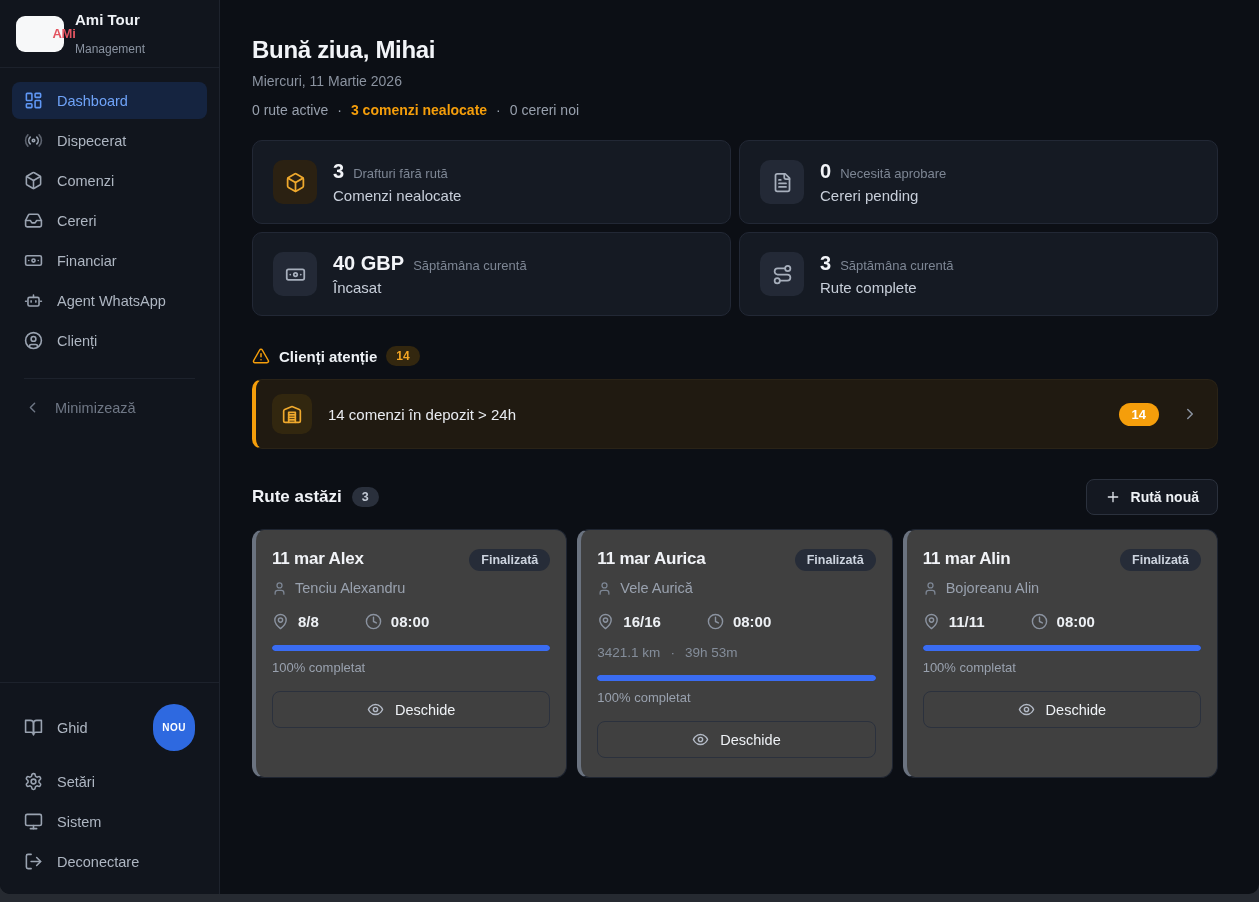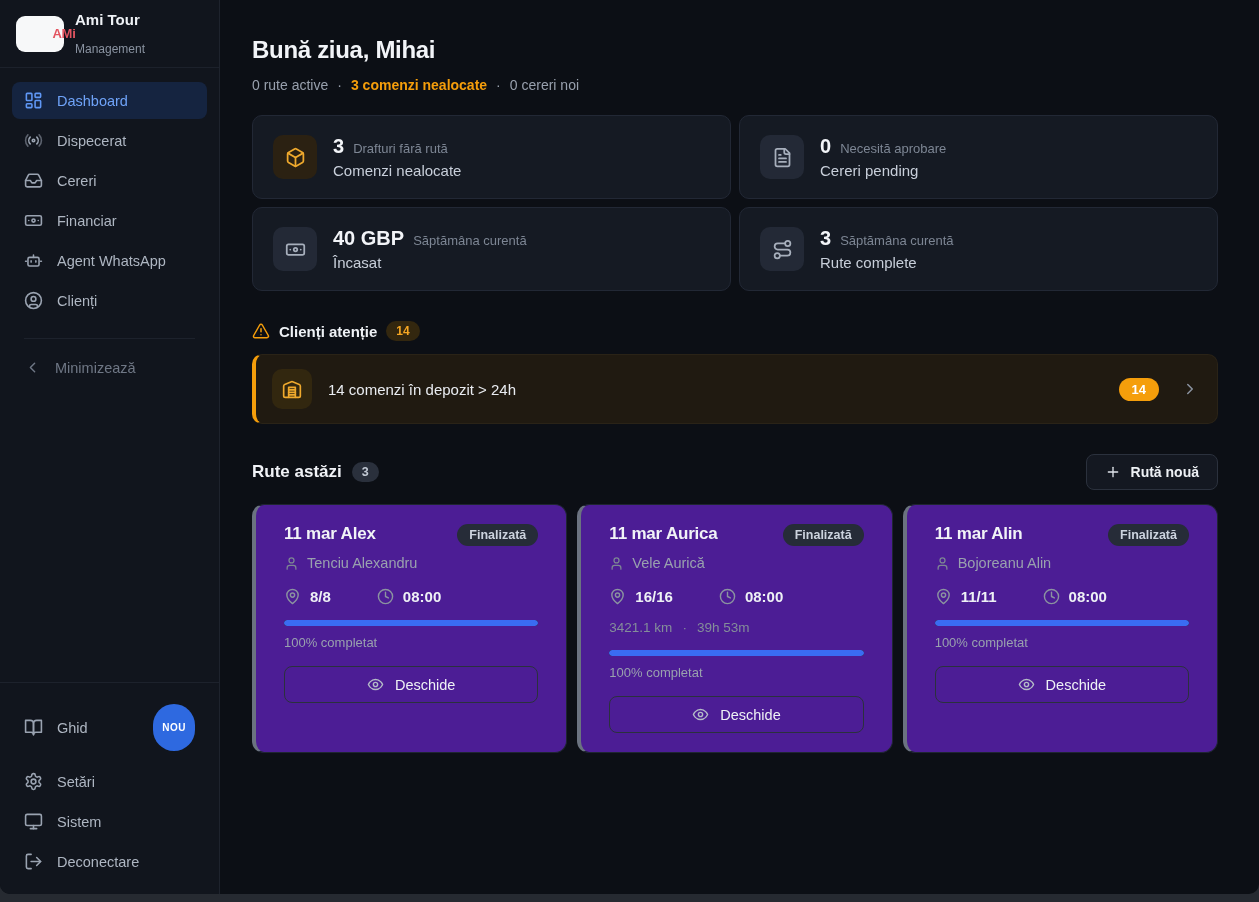--- a/index.html
+++ b/index.html
@@ -65,22 +65,22 @@
   .banner-chevron { color:#8b93a0; display:flex; margin-left:6px; }
 
   .routes-head { margin-top:30px; display:flex; align-items:center; }
   .routes-title { font-size:17px; font-weight:700; color:#f0f2f6; }
   .routes-count { background:#2a303c; color:#c3cad5; font-size:12.5px; font-weight:600; padding:3px 10px; border-radius:999px; margin-left:10px; }
   .new-route-btn { margin-left:auto; display:flex; align-items:center; gap:10px; background:#141821; border:1px solid #2b313d;
                    border-radius:8px; padding:9px 18px; color:#eef1f5; font-size:14px; font-weight:600; cursor:pointer; }
   .new-route-btn .icn { display:flex; color:#dfe3ea; }
 
   .cards-grid { margin-top:14px; display:grid; grid-template-columns:repeat(3,1fr); gap:10px; }
-  .route-card { background:#4c1d95; border:1px solid #1f2531; border-left:4px solid #6b7380; border-radius:12px;
-                padding:19px 28px; min-height:234px; display:flex; flex-direction:column; align-items:stretch; }
+  .route-card { background:#404040; border:1px solid #1f2531; border-left:4px solid #6b7380; border-radius:12px;
+                padding:19px 16px; min-height:234px; display:flex; flex-direction:column; align-items:stretch; }
   .card-head { display:flex; justify-content:space-between; align-items:flex-start; }
   .card-title { font-size:17px; font-weight:700; color:#f1f3f7; letter-spacing:-0.2px; }
   .status-badge { background:#262c38; color:#ccd3de; font-size:12.5px; font-weight:600; padding:4px 12px; border-radius:999px; }
   .driver-row { margin-top:9px; display:flex; align-items:center; gap:8px; color:#99a1ae; font-size:14.5px; }
   .driver-row .icn { display:flex; color:#7d8694; }
   .card-stats { margin-top:17px; display:flex; gap:46px; }
   .stat-item { display:flex; align-items:center; gap:9px; color:#eef1f5; font-size:15px; font-weight:600; }
   .stat-item .icn { display:flex; color:#8b93a0; }
   .card-meta { margin-top:15px; display:flex; gap:10px; color:#848d9a; font-size:13.5px; }
   .progress-track { margin-top:15px; height:6px; border-radius:999px; background:#242a36; overflow:hidden; }
@@ -126,20 +126,30 @@
               <path d="M16.2 7.8c2.3 2.3 2.3 6.1 0 8.5"></path>
               <path d="M4.9 19.1C1 15.2 1 8.8 4.9 4.9" opacity="0.55"></path>
               <path d="M19.1 4.9C23 8.8 23 15.1 19.1 19" opacity="0.55"></path>
             </svg>
         </span>
         <span>Dispecerat</span>
       </div>
       <div class="nav-item">
         <span class="icn">
           <svg width="19" height="19" viewBox="0 0 24 24" fill="none" stroke="currentColor" stroke-width="2" stroke-linecap="round" stroke-linejoin="round">
+              <path d="M21 8a2 2 0 0 0-1-1.73l-7-4a2 2 0 0 0-2 0l-7 4A2 2 0 0 0 3 8v8a2 2 0 0 0 1 1.73l7 4a2 2 0 0 0 2 0l7-4A2 2 0 0 0 21 16Z"></path>
+              <path d="m3.3 7 8.7 5 8.7-5"></path>
+              <path d="M12 22V12"></path>
+            </svg>
+        </span>
+        <span>Comenzi</span>
+      </div>
+      <div class="nav-item">
+        <span class="icn">
+          <svg width="19" height="19" viewBox="0 0 24 24" fill="none" stroke="currentColor" stroke-width="2" stroke-linecap="round" stroke-linejoin="round">
               <polyline points="22 12 16 12 14 15 10 15 8 12 2 12"></polyline>
               <path d="M5.45 5.11 2 12v6a2 2 0 0 0 2 2h16a2 2 0 0 0 2-2v-6l-3.45-6.89A2 2 0 0 0 16.76 4H7.24a2 2 0 0 0-1.79 1.11z"></path>
             </svg>
         </span>
         <span>Cereri</span>
       </div>
       <div class="nav-item">
         <span class="icn">
           <svg width="19" height="19" viewBox="0 0 24 24" fill="none" stroke="currentColor" stroke-width="2" stroke-linecap="round" stroke-linejoin="round">
               <rect width="20" height="12" x="2" y="6" rx="2"></rect>
@@ -223,20 +233,21 @@
               <line x1="21" x2="9" y1="12" y2="12"></line>
             </svg>
         </span>
         <span>Deconectare</span>
       </div>
     </div>
   </aside>
 
   <main class="main">
     <h1 class="greeting">Bună ziua, Mihai</h1>
+    <div class="date-line">Miercuri, 11 Martie 2026</div>
     <div class="status-line">
       <span>0 rute active</span>
       <span>·</span>
       <span class="accent">3 comenzi nealocate</span>
       <span>·</span>
       <span>0 cereri noi</span>
     </div>
 
     <div class="stats-grid">
       <div class="stat-card">

